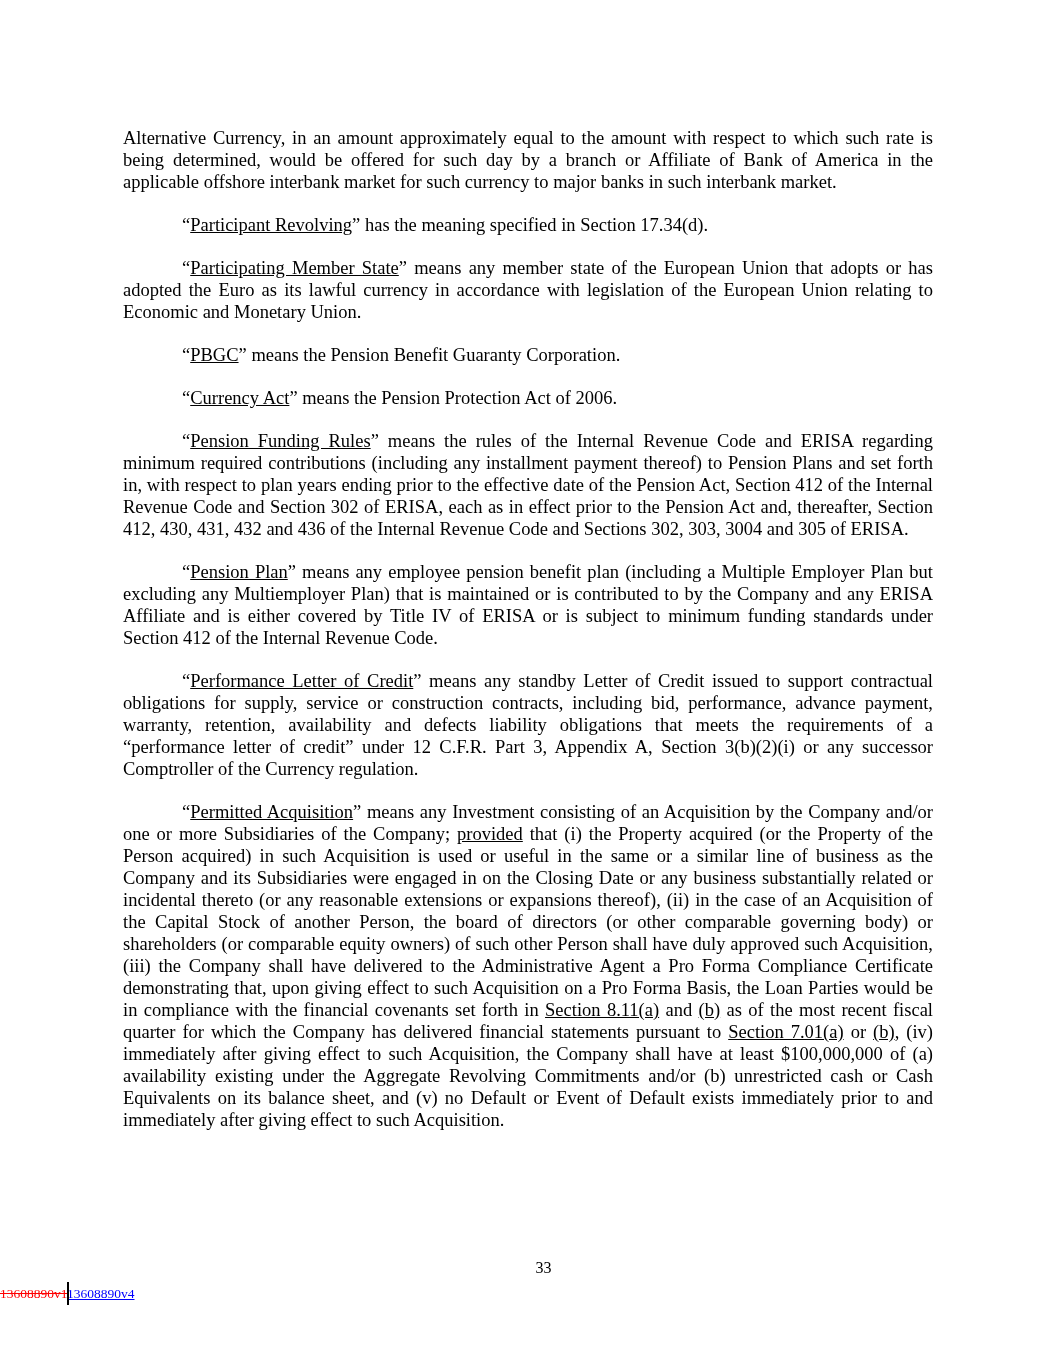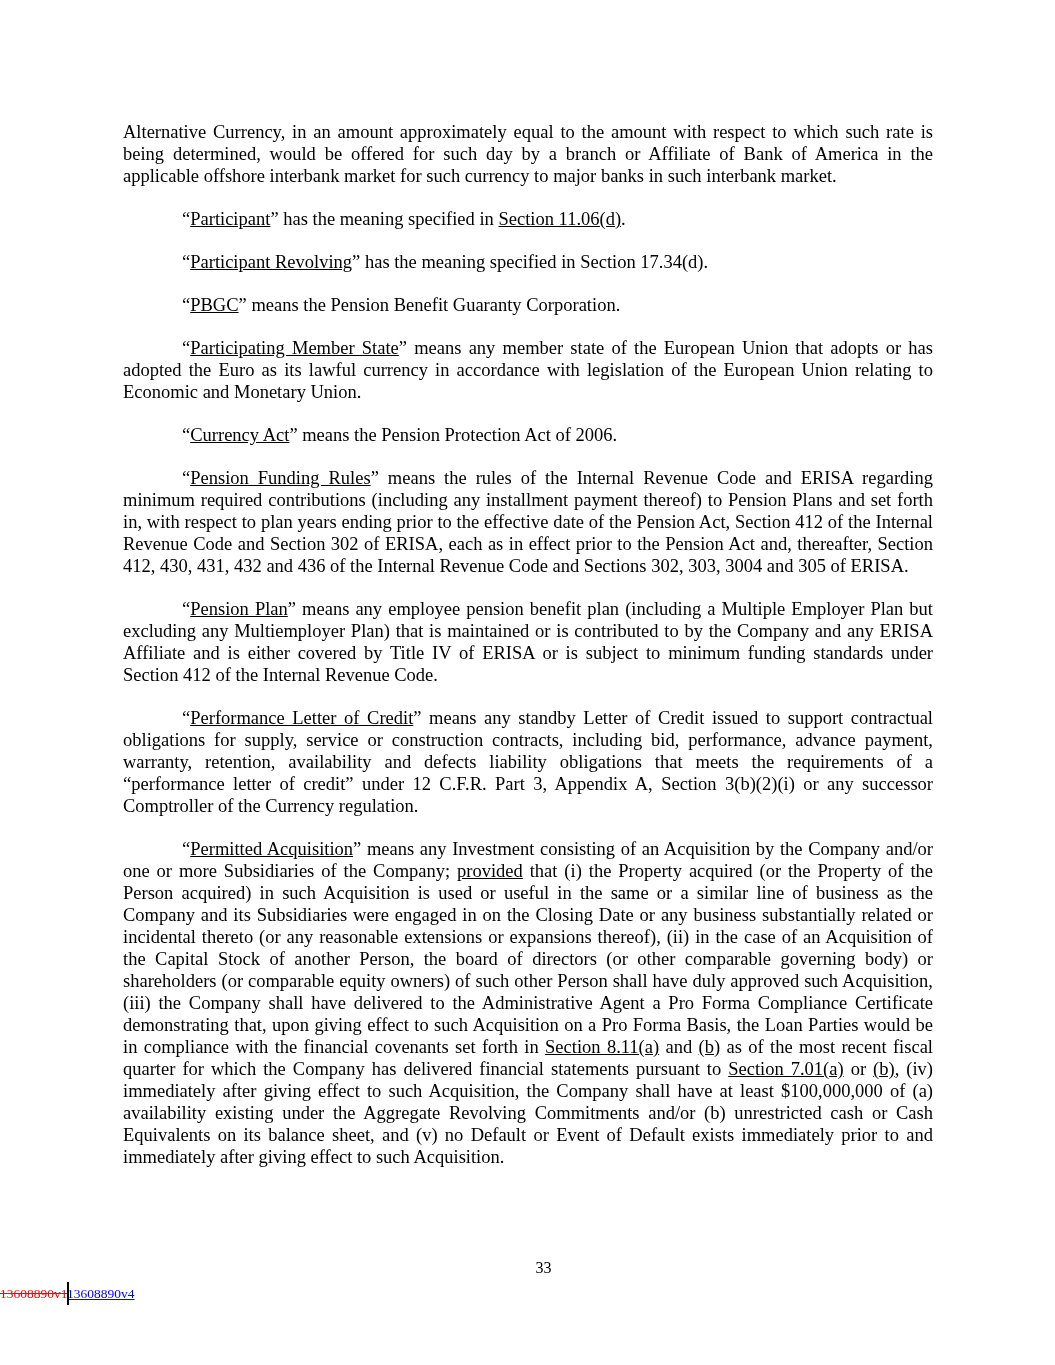--- a/index.html
+++ b/index.html
@@ -22,21 +22,21 @@
     font-family: "Liberation Serif", "DejaVu Serif", serif;
     overflow: hidden;
   }
   .doc-body {
     position: absolute;
     left: 123px;
     top: 119px;
     width: 810px;
   }
   .para {
-    margin: 2px 0 21px 0;
+    margin: 8px 0 21px 0;
     font-size: 18.5px;
     line-height: 22px;
     text-align: justify;
   }
   .para.indent {
     text-indent: 59px;
   }
   .run { text-decoration: none; }
   .run.u { text-decoration: underline; }
   .page-number {
@@ -74,24 +74,23 @@
     color: var(--inserted);
     text-decoration: underline;
   }
 </style>
 </head>
 <body>
 
 <div class="page">
   <div class="doc-body">
       <p class="para"><span class="run">Alternative Currency, in an amount approximately equal to the amount with respect to which such rate is being determined, would be offered for such day by a branch or Affiliate of Bank of America in the applicable offshore interbank market for such currency to major banks in such interbank market.</span></p>
-      <p class="para indent"><span class="run">“</span><span class="run u">Participant</span><span class="run">” has the meaning specified in </span><span class="run u">Section 11.06(d)</span><span class="run">.</span></p>
       <p class="para indent"><span class="run">“</span><span class="run u">Participant Revolving</span><span class="run">” has the meaning specified in Section 17.34(d).</span></p>
+      <p class="para indent"><span class="run">“</span><span class="run u">Participating Member State</span><span class="run">” means any member state of the European Union that adopts or has adopted the Euro as its lawful currency in accordance with legislation of the European Union relating to Economic and Monetary Union.</span></p>
       <p class="para indent"><span class="run">“</span><span class="run u">PBGC</span><span class="run">” means the Pension Benefit Guaranty Corporation.</span></p>
-      <p class="para indent"><span class="run">“</span><span class="run u">Participating Member State</span><span class="run">” means any member state of the European Union that adopts or has adopted the Euro as its lawful currency in accordance with legislation of the European Union relating to Economic and Monetary Union.</span></p>
       <p class="para indent"><span class="run">“</span><span class="run u">Currency Act</span><span class="run">” means the Pension Protection Act of 2006.</span></p>
       <p class="para indent"><span class="run">“</span><span class="run u">Pension Funding Rules</span><span class="run">” means the rules of the Internal Revenue Code and ERISA regarding minimum required contributions (including any installment payment thereof) to Pension Plans and set forth in, with respect to plan years ending prior to the effective date of the Pension Act, Section 412 of the Internal Revenue Code and Section 302 of ERISA, each as in effect prior to the Pension Act and, thereafter, Section 412, 430, 431, 432 and 436 of the Internal Revenue Code and Sections 302, 303, 3004 and 305 of ERISA.</span></p>
       <p class="para indent"><span class="run">“</span><span class="run u">Pension Plan</span><span class="run">” means any employee pension benefit plan (including a Multiple Employer Plan but excluding any Multiemployer Plan) that is maintained or is contributed to by the Company and any ERISA Affiliate and is either covered by Title IV of ERISA or is subject to minimum funding standards under Section 412 of the Internal Revenue Code.</span></p>
       <p class="para indent"><span class="run">“</span><span class="run u">Performance Letter of Credit</span><span class="run">” means any standby Letter of Credit issued to support contractual obligations for supply, service or construction contracts, including bid, performance, advance payment, warranty, retention, availability and defects liability obligations that meets the requirements of a “performance letter of credit” under 12 C.F.R. Part 3, Appendix A, Section 3(b)(2)(i) or any successor Comptroller of the Currency regulation.</span></p>
       <p class="para indent"><span class="run">“</span><span class="run u">Permitted Acquisition</span><span class="run">” means any Investment consisting of an Acquisition by the Company and/or one or more Subsidiaries of the Company; </span><span class="run u">provided</span><span class="run"> that (i) the Property acquired (or the Property of the Person acquired) in such Acquisition is used or useful in the same or a similar line of business as the Company and its Subsidiaries were engaged in on the Closing Date or any business substantially related or incidental thereto (or any reasonable extensions or expansions thereof), (ii) in the case of an Acquisition of the Capital Stock of another Person, the board of directors (or other comparable governing body) or shareholders (or comparable equity owners) of such other Person shall have duly approved such Acquisition, (iii) the Company shall have delivered to the Administrative Agent a Pro Forma Compliance Certificate demonstrating that, upon giving effect to such Acquisition on a Pro Forma Basis, the Loan Parties would be in compliance with the financial covenants set forth in </span><span class="run u">Section 8.11(a)</span><span class="run"> and </span><span class="run u">(b)</span><span class="run"> as of the most recent fiscal quarter for which the Company has delivered financial statements pursuant to </span><span class="run u">Section 7.01(a)</span><span class="run"> or </span><span class="run u">(b)</span><span class="run">, (iv) immediately after giving effect to such Acquisition, the Company shall have at least $100,000,000 of (a) availability existing under the Aggregate Revolving Commitments and/or (b) unrestricted cash or Cash Equivalents on its balance sheet, and (v) no Default or Event of Default exists immediately prior to and immediately after giving effect to such Acquisition.</span></p>
     </div>
 
   <div class="page-number">33</div>
 
   <div class="footer">

